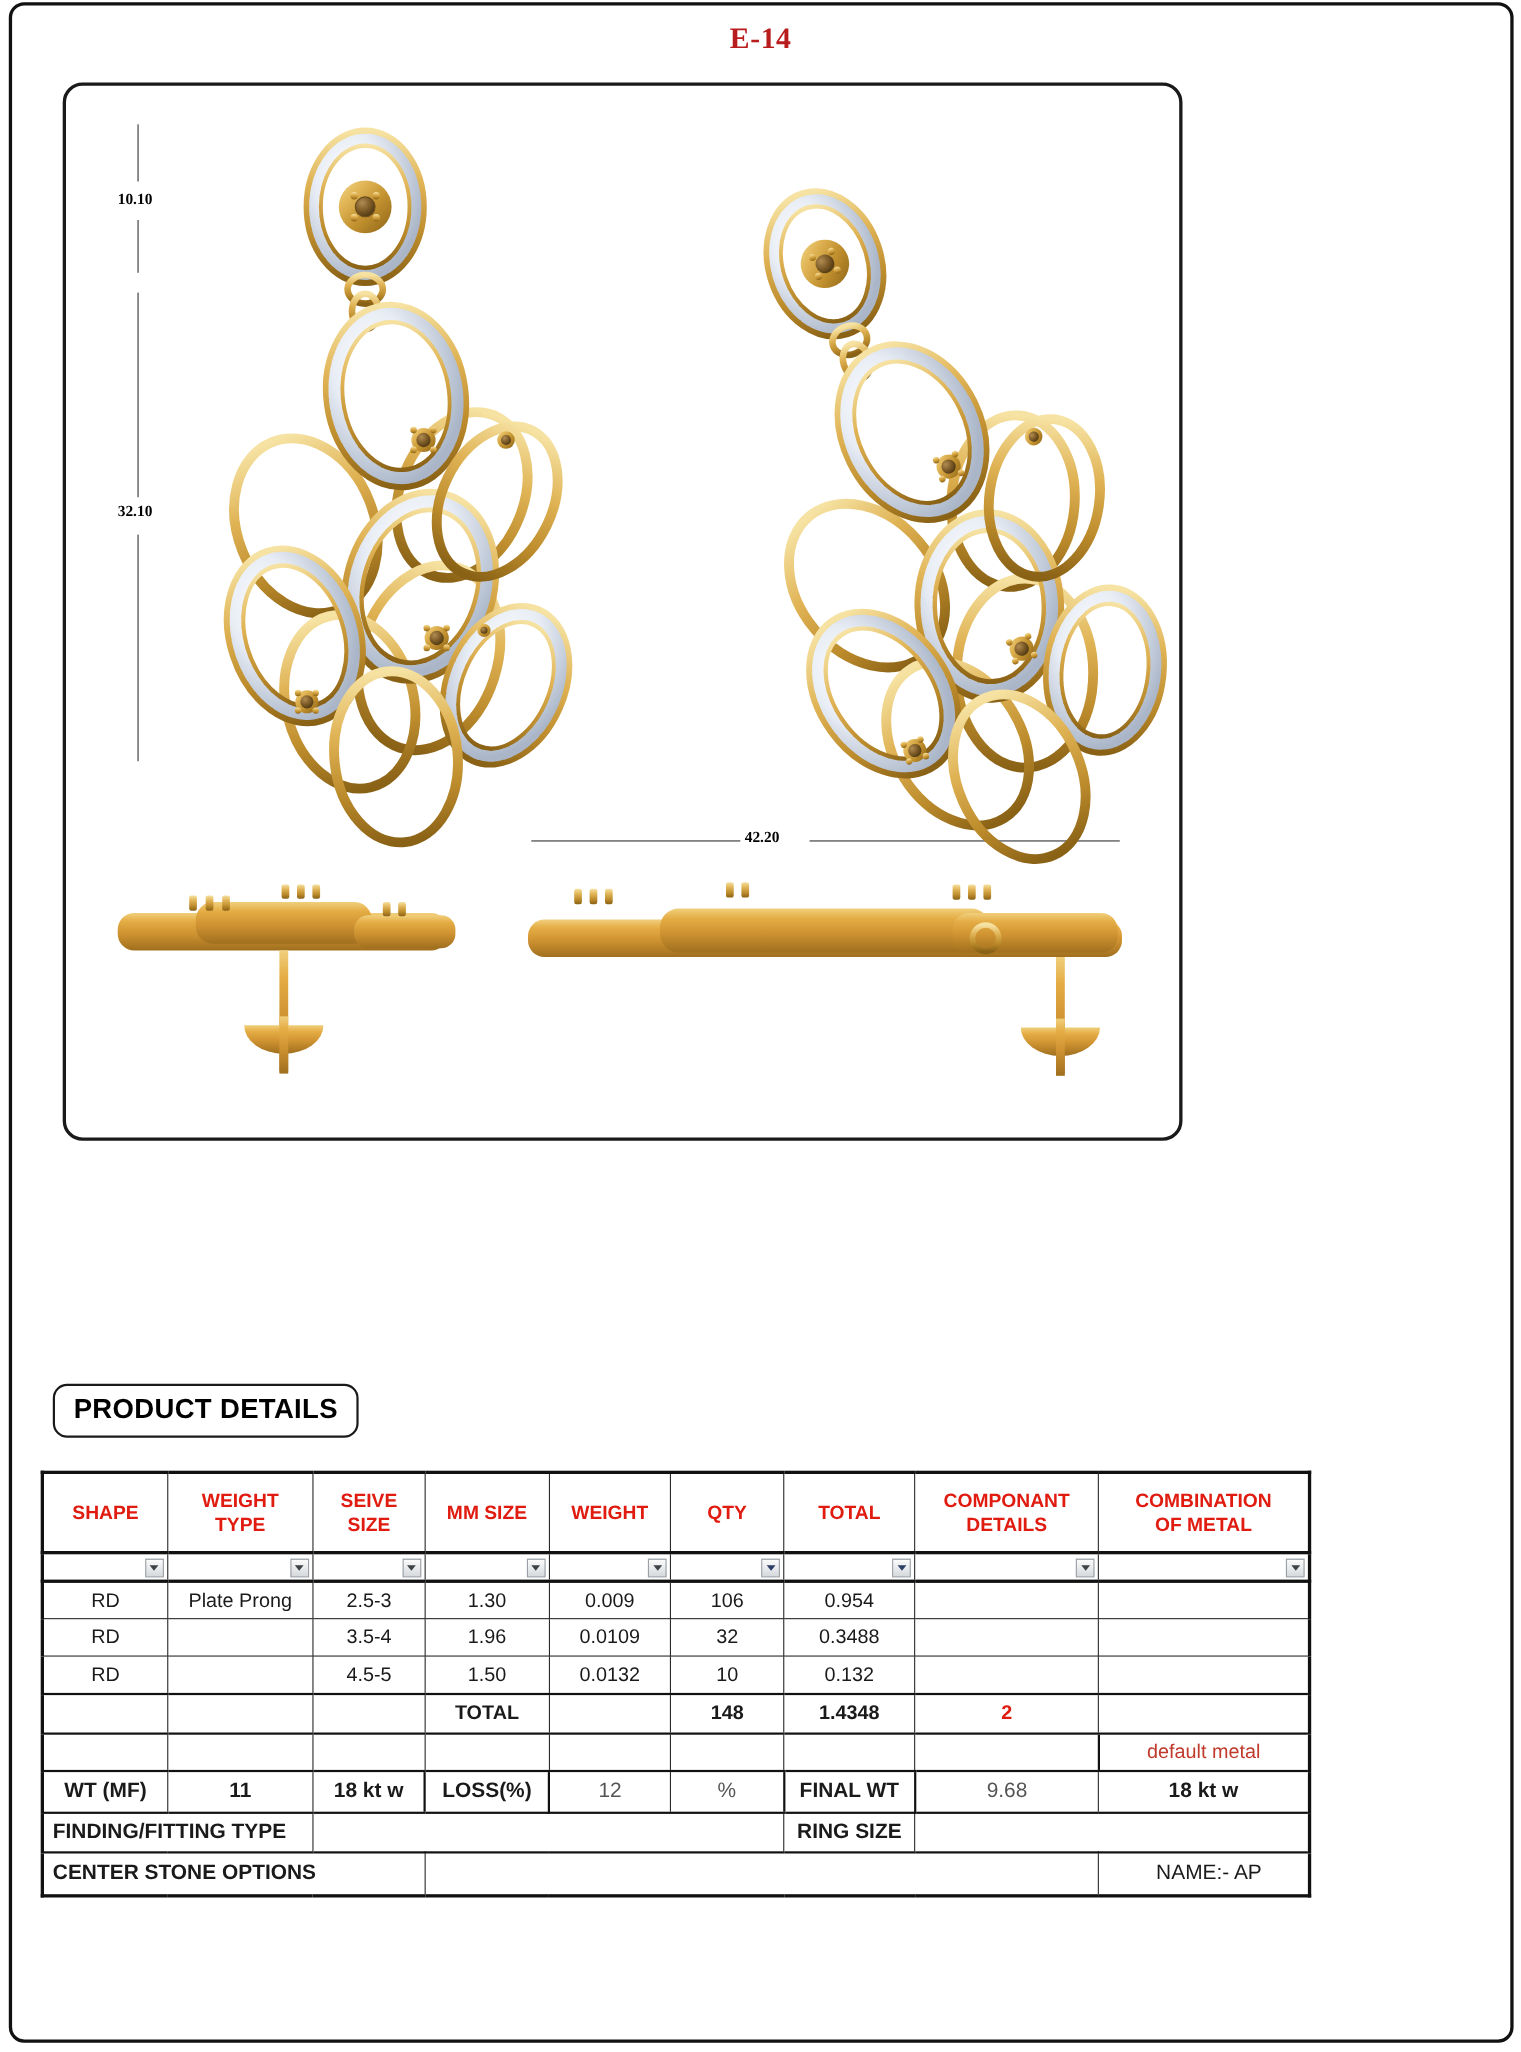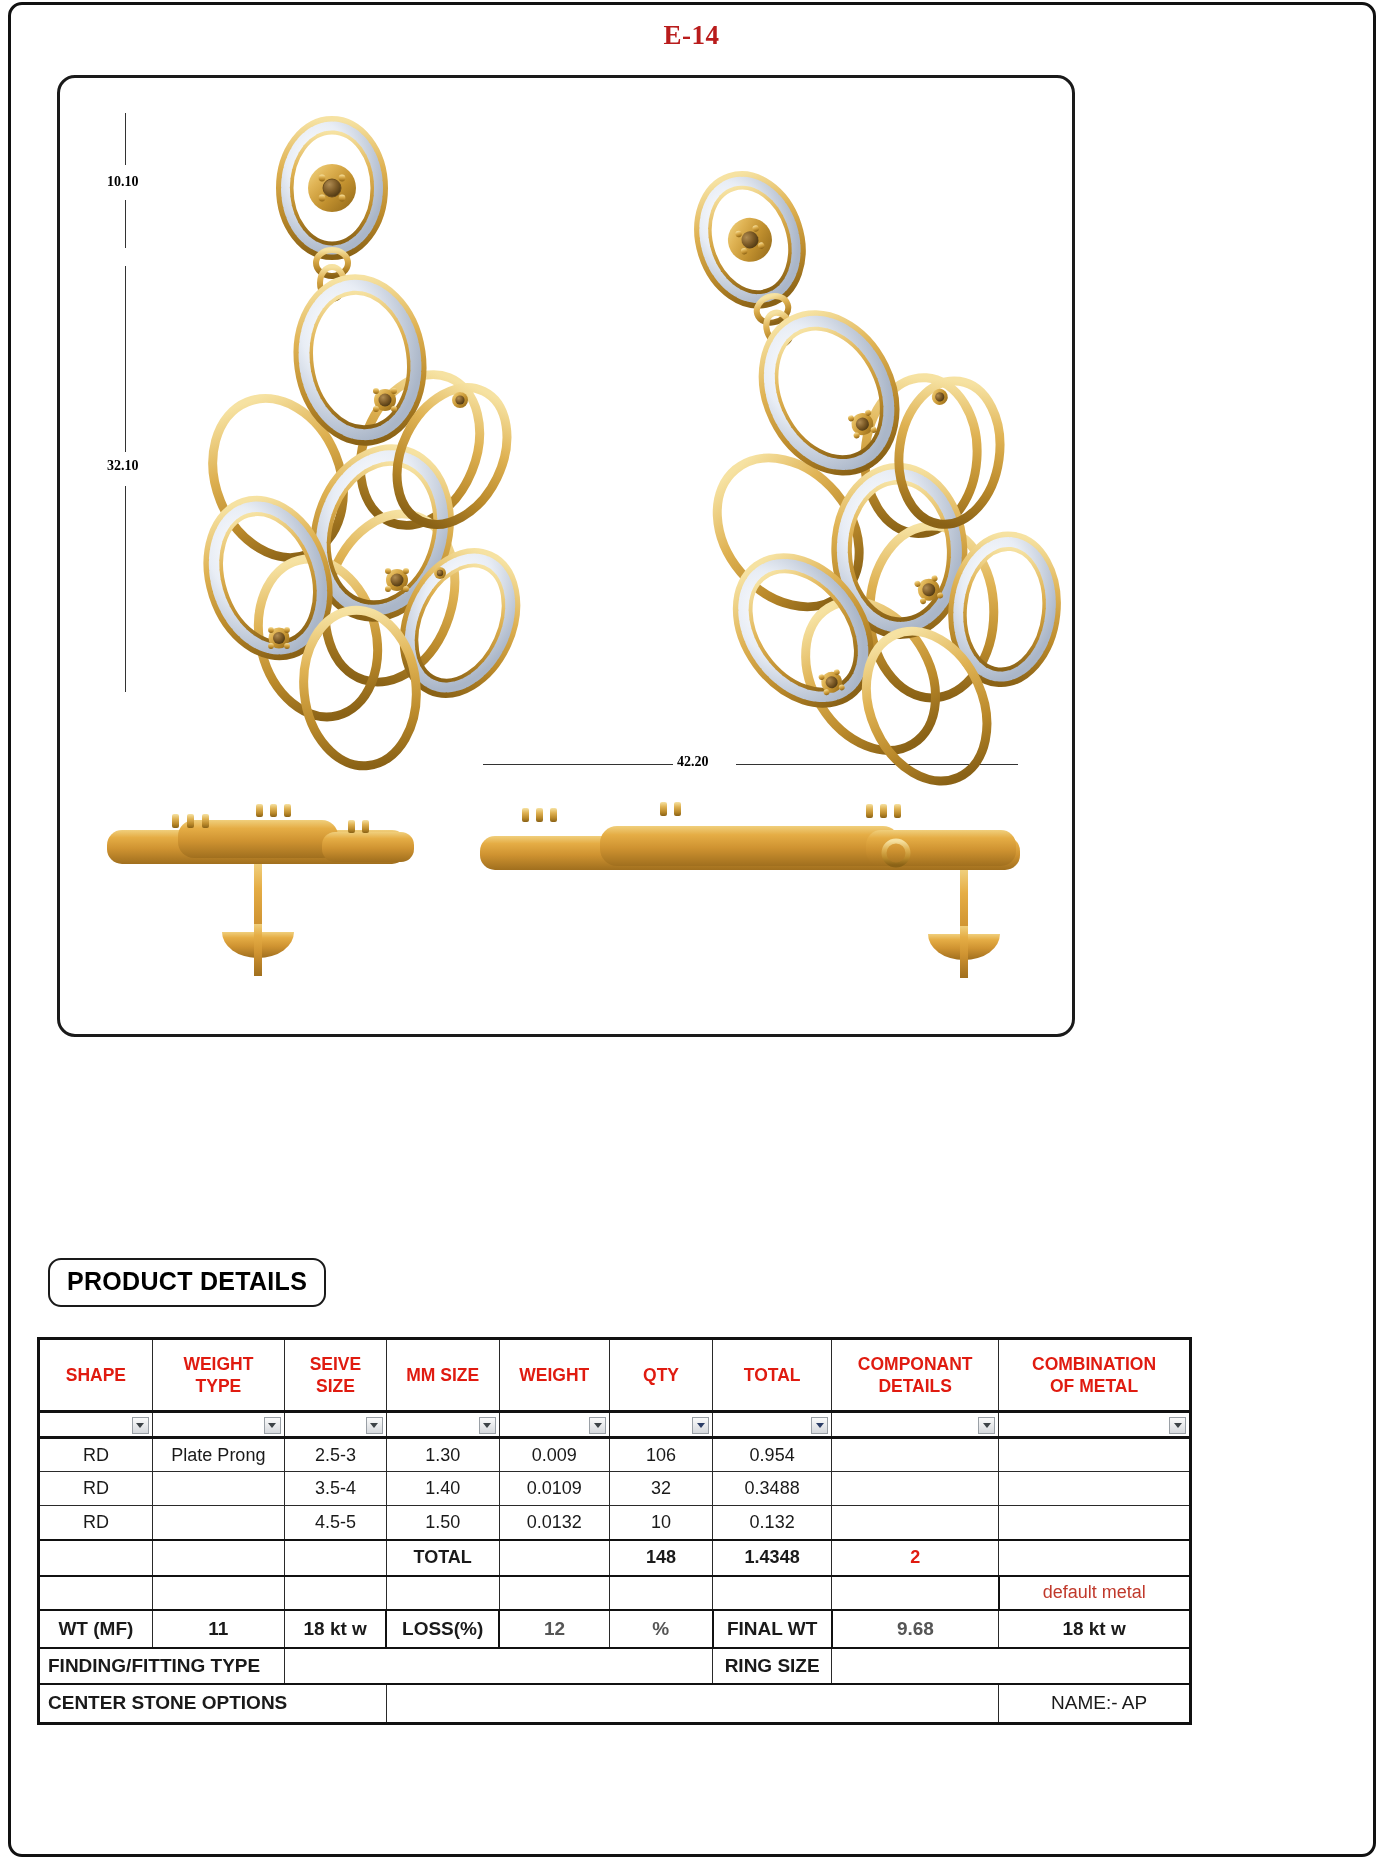--- a/index.html
+++ b/index.html
@@ -162,21 +162,21 @@
     font-size: 18px;
     border-left: 2.5px solid #111;
   }
 
   .wt-row td {
     height: 38px;
     font-weight: bold;
     font-size: 19px;
     border-bottom: 2.5px solid #111;
   }
-  .wt-row td.plain { font-weight: bold; color: #555; margin-left: 29px; }
+  .wt-row td.plain { font-weight: normal; color: #555; margin-left: 29px; }
   .wt-row td.boxed { border: 2.5px solid #111; }
 
   .find-row td {
     height: 36px;
     font-weight: bold;
     font-size: 19px;
     border-bottom: 2.5px solid #111;
   }
   .find-row td.lbl { text-align: left; padding-left: 8px; }
 
@@ -603,21 +603,21 @@
     <td>106</td>
     <td>0.954</td>
     <td></td>
     <td class="right-edge"></td>
   </tr>
 
   <tr class="data-row">
     <td class="left-edge">RD</td>
     <td></td>
     <td>3.5-4</td>
-    <td>1.40</td>
+    <td>1.96</td>
     <td>0.0109</td>
     <td>32</td>
     <td>0.3488</td>
     <td></td>
     <td class="right-edge"></td>
   </tr>
 
   <tr class="data-row">
     <td class="left-edge strong-b">RD</td>
     <td class="strong-b"></td>

